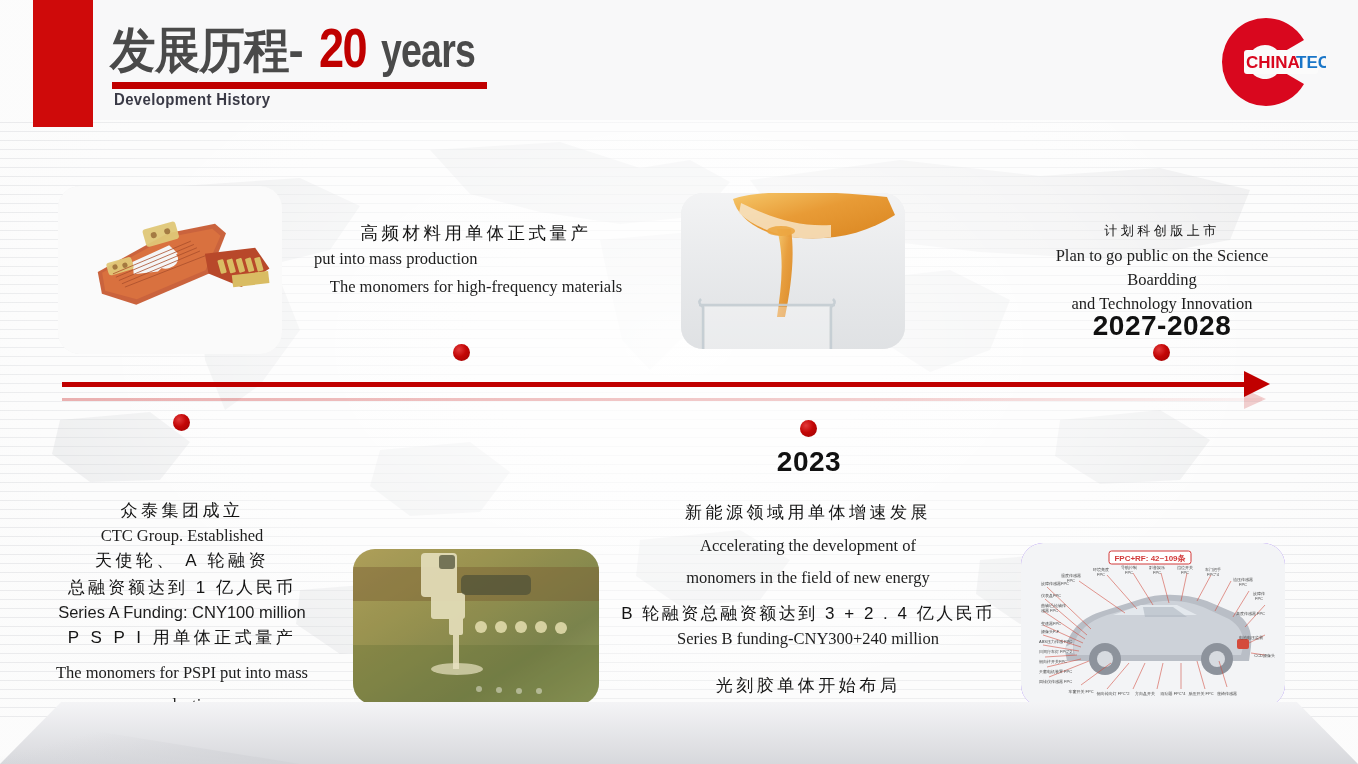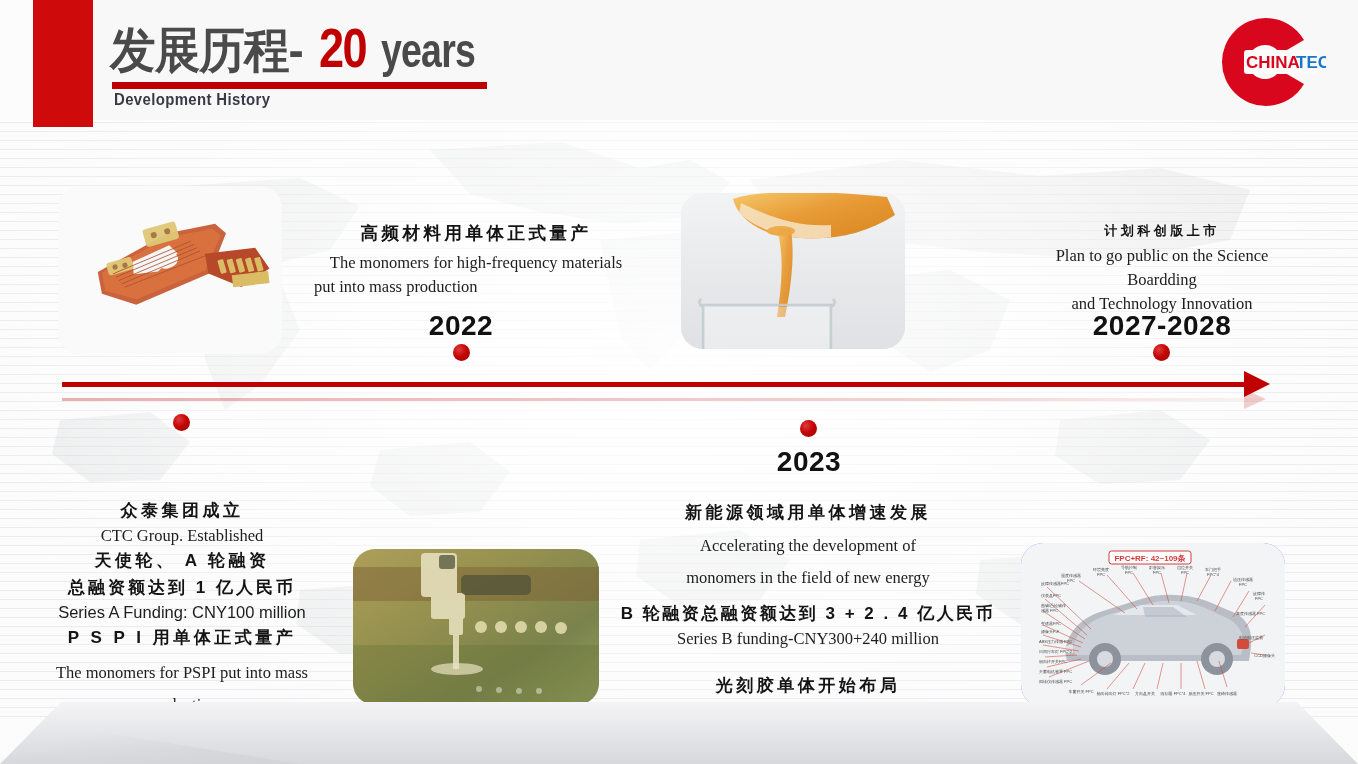--- a/index.html
+++ b/index.html
@@ -128,21 +128,21 @@
     position: absolute;
     font-size: 28px; font-weight: 800; color: #111;
     letter-spacing: .5px; white-space: nowrap;
     text-align: center;
   }
 
   
   .blk { position: absolute; text-align: center; }
   .cn {
     font-family: "Liberation Sans", sans-serif;
-    font-weight: 700; color: #141414;
+    font-weight: 400; color: #141414;
     font-size: 17px; letter-spacing: 3.5px;
     line-height: 1.55; white-space: nowrap;
   }
   .en {
     font-family: "Liberation Serif", serif;
     color: #1d1d1d; font-size: 16.5px; line-height: 1.45;
   }
   .en-loose { line-height: 1.9; }
 
   
@@ -248,24 +248,23 @@
             <path d="M60 80 L144 70"></path>
           <path d="M62 84 L146 74"></path>
             <path d="M64 88 L150 80"></path>
         </g>
       </g>
     </svg>
   </div>
 
   <div class="blk" style="left:306px; top:220px; width:340px;">
     <div class="cn" style="font-size:17.5px;">高频材料用单体正式量产</div>
+    <div class="en" style="text-align:left; padding-left:8px;">put into mass production</div>
     <div class="en" style="margin-top:4px;">The monomers for high-frequency materials</div>
-    <div class="en" style="text-align:left; padding-left:8px;">put into mass production</div>
-  </div>
-  <div class="year" style="left:396px; top:310px; width:130px;">2022</div>
+  </div>
   <div class="dot" style="left:453px; top:344px;"></div>
 
   <div class="photo photo-soft" style="left:681px; top:193px; width:224px; height:156px;">
     <svg viewBox="0 0 224 156" width="224" height="156">
       <defs>
         <linearGradient id="honeyG" x1="0" y1="0" x2="1" y2="1">
           <stop offset="0%" stop-color="#f6c86a"></stop>
           <stop offset="45%" stop-color="#e89b36"></stop>
           <stop offset="100%" stop-color="#d98520"></stop>
         </linearGradient>

